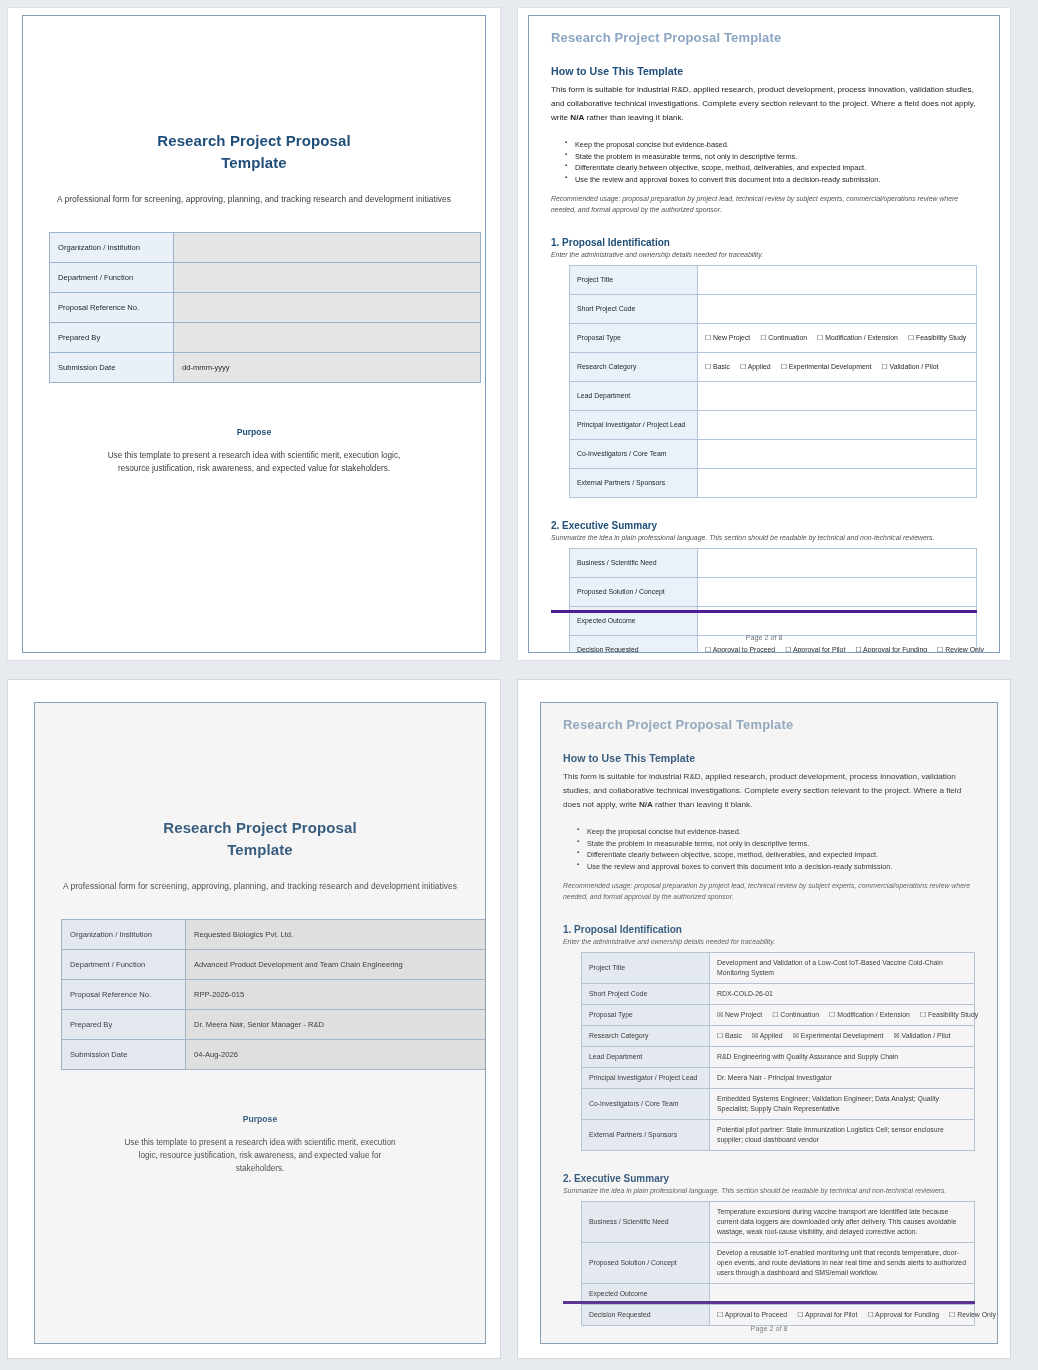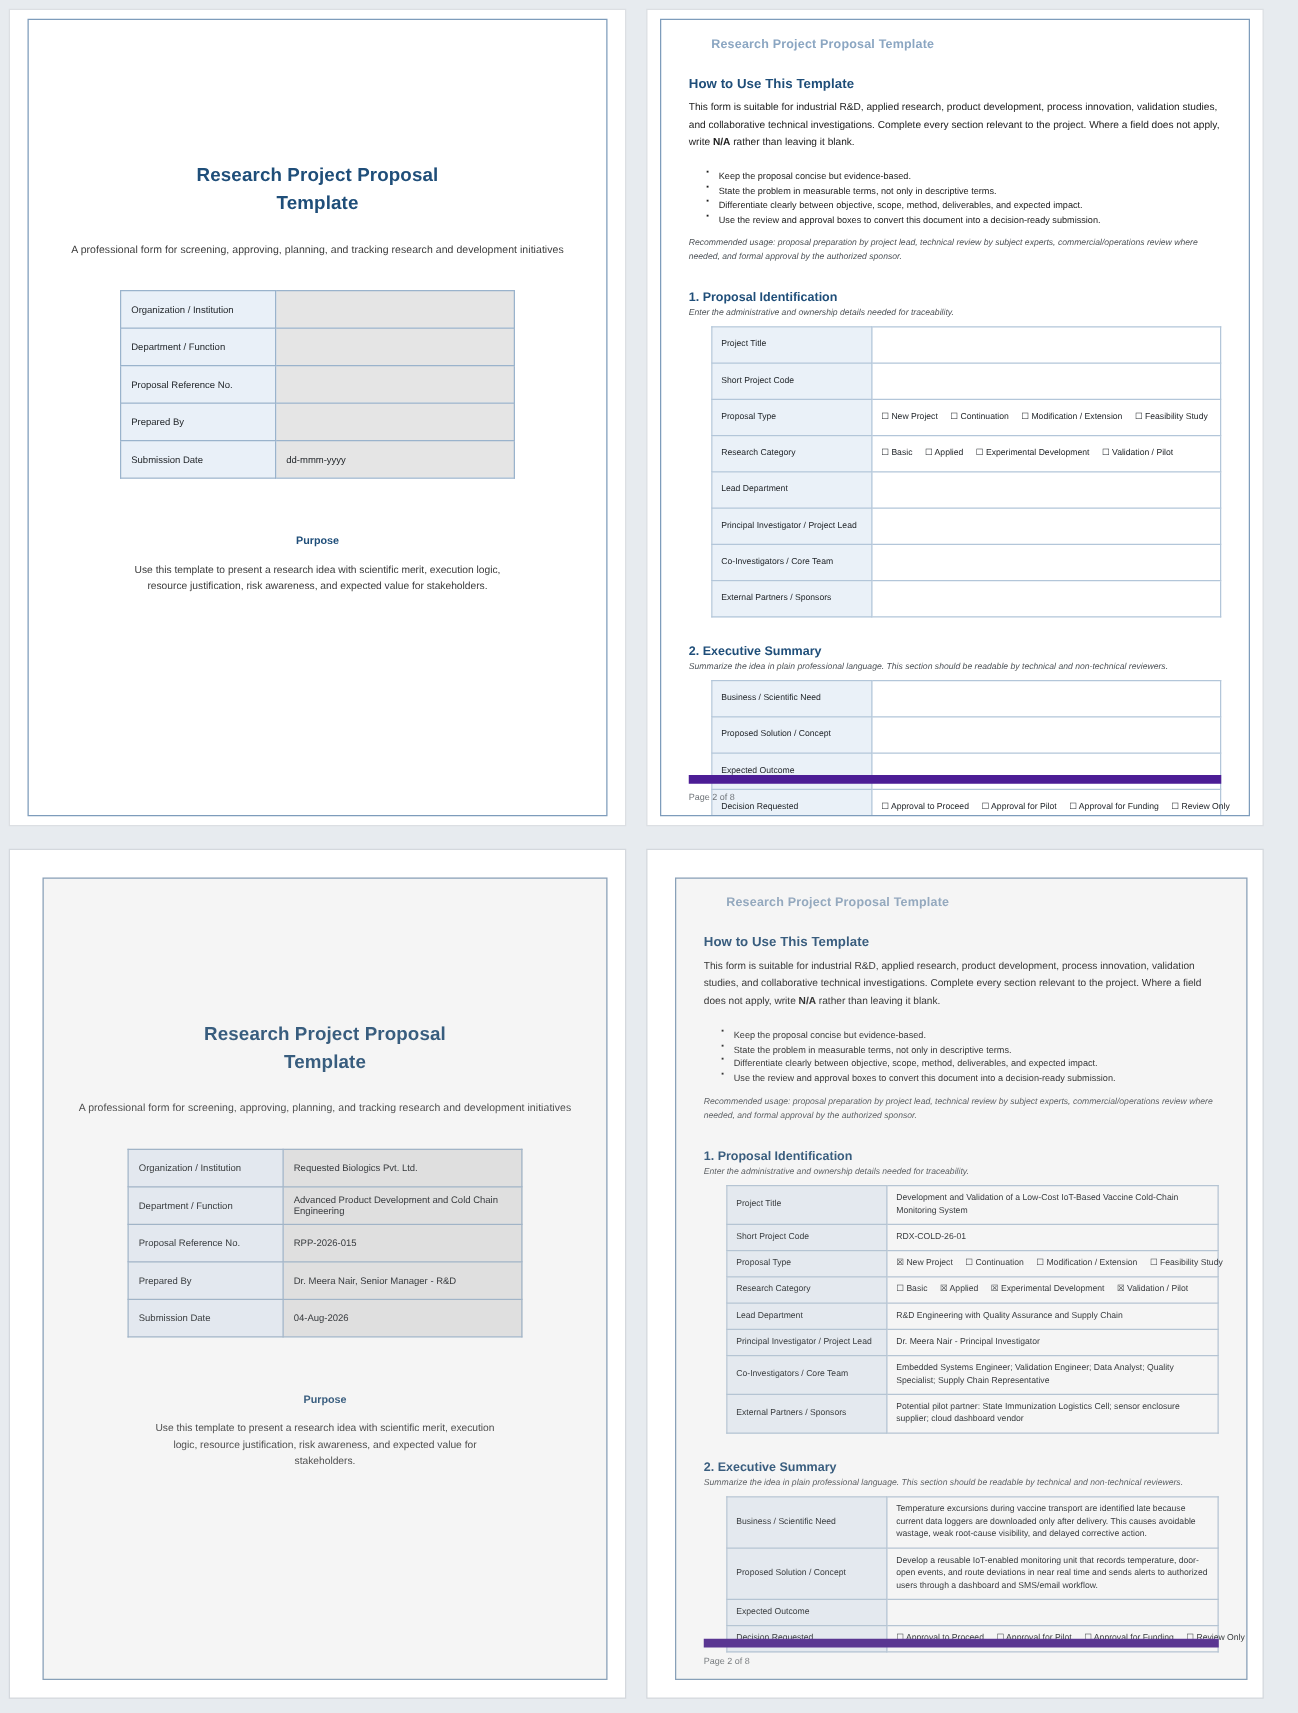--- a/index.html
+++ b/index.html
@@ -64,21 +64,21 @@
   }
   .cover-sub {
     text-align: center;
     color: #3b3b3b;
     font-size: 8.4px;
     margin-top: 20px;
     letter-spacing: .05px;
   }
   table.cover-table {
     border-collapse: collapse;
-    width: 316px;
+    width: 432px;
     margin: 28px auto 0 auto;
     table-layout: fixed;
   }
   table.cover-table td {
     border: 1px solid #9ab3cc;
     height: 30px;
     padding: 4px 8px;
     font-size: 7.6px;
     color: #23272b;
     vertical-align: middle;
@@ -100,25 +100,24 @@
     color: #3b3b3b;
     font-size: 8.2px;
     line-height: 1.62;
     margin-top: 12px;
     padding: 0 54px;
   }
 
   
   .running-head {
     color: #8ba6c2;
-    font-size: 10px;
+    font-size: 13px;
     font-weight: bold;
     letter-spacing: .15px;
     margin-bottom: 20px;
-    margin-left: 18px;
   }
   h2.sec {
     color: #1f4e79;
     font-size: 10.6px;
     font-weight: bold;
     margin: 0 0 6px 0;
     letter-spacing: .05px;
   }
   h2.sec2 {
     color: #1f4e79;
@@ -185,23 +184,23 @@
     width: 128px;
     background: #eaf1f8;
   }
   table.form td.val { background: #ffffff; }
   table.form td.tall { height: 29px; }
   .cbx { white-space: normal; }
   .cbx span.opt { margin-right: 10px; white-space: nowrap; }
 
   .footer-rule {
     margin-top: 14px;
-    border-top: 7px solid #4c1d95;
-    padding-top: 6px;
-    text-align: left;
+    border-top: 3px solid #4c1d95;
+    padding-top: 20px;
+    text-align: center;
     color: #6f7479;
     font-size: 7.2px;
   }
   .footer-wrap { position: absolute; left: 22px; right: 22px; bottom: 10px; }
   .footer-wrap .footer-rule { margin-top: 0; }
 </style>
 </head>
 <body>
 
 <div class="grid">
@@ -349,21 +348,21 @@
           </div>
           <div class="cover-sub">A professional form for screening, approving, planning, and tracking research and development initiatives</div>
           <table class="cover-table">
             <tbody>
                 <tr>
                   <td class="lbl">Organization / Institution</td>
                   <td class="val">Requested Biologics Pvt. Ltd.</td>
                 </tr>
                 <tr>
                   <td class="lbl">Department / Function</td>
-                  <td class="val">Advanced Product Development and Cold Chain Engineering</td>
+                  <td class="val">Advanced Product Development and Team Chain Engineering</td>
                 </tr>
                 <tr>
                   <td class="lbl">Proposal Reference No.</td>
                   <td class="val">RPP-2026-015</td>
                 </tr>
                 <tr>
                   <td class="lbl">Prepared By</td>
                   <td class="val">Dr. Meera Nair, Senior Manager - R&amp;D</td>
                 </tr>
                 <tr>

